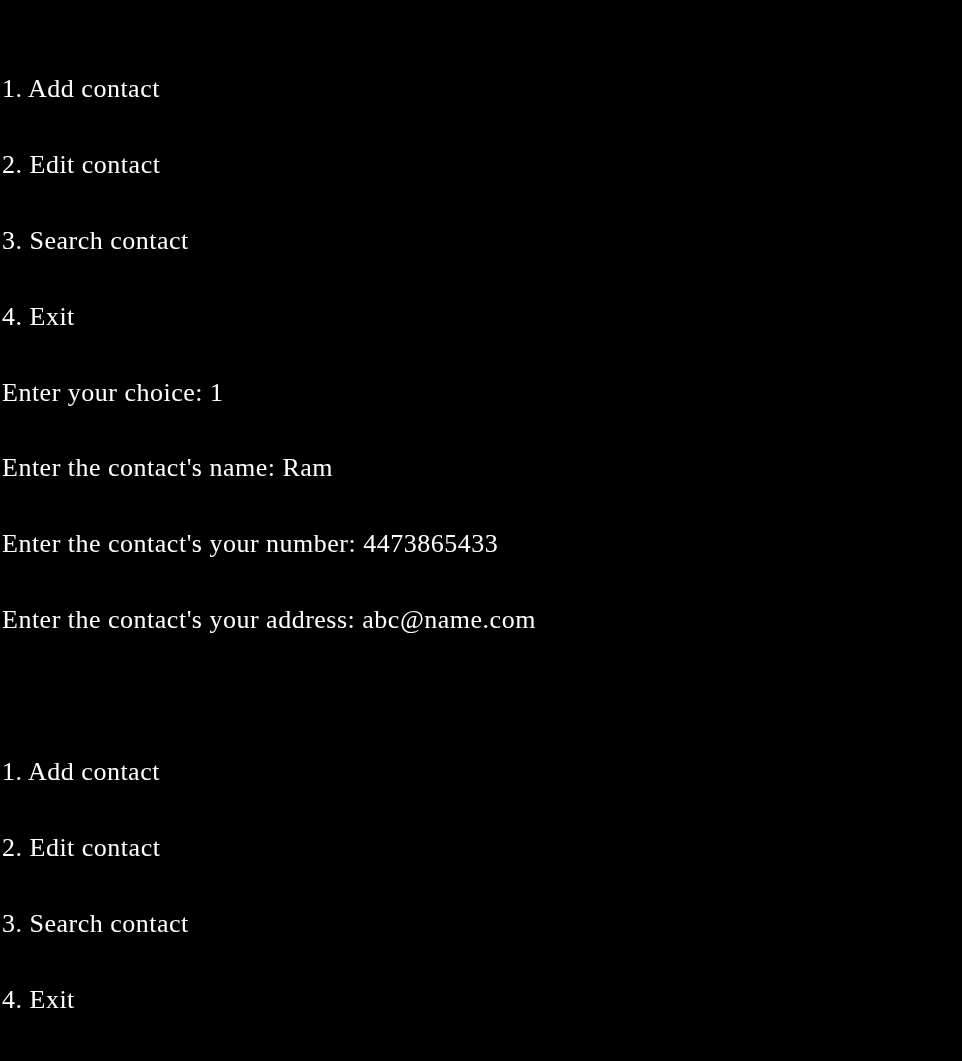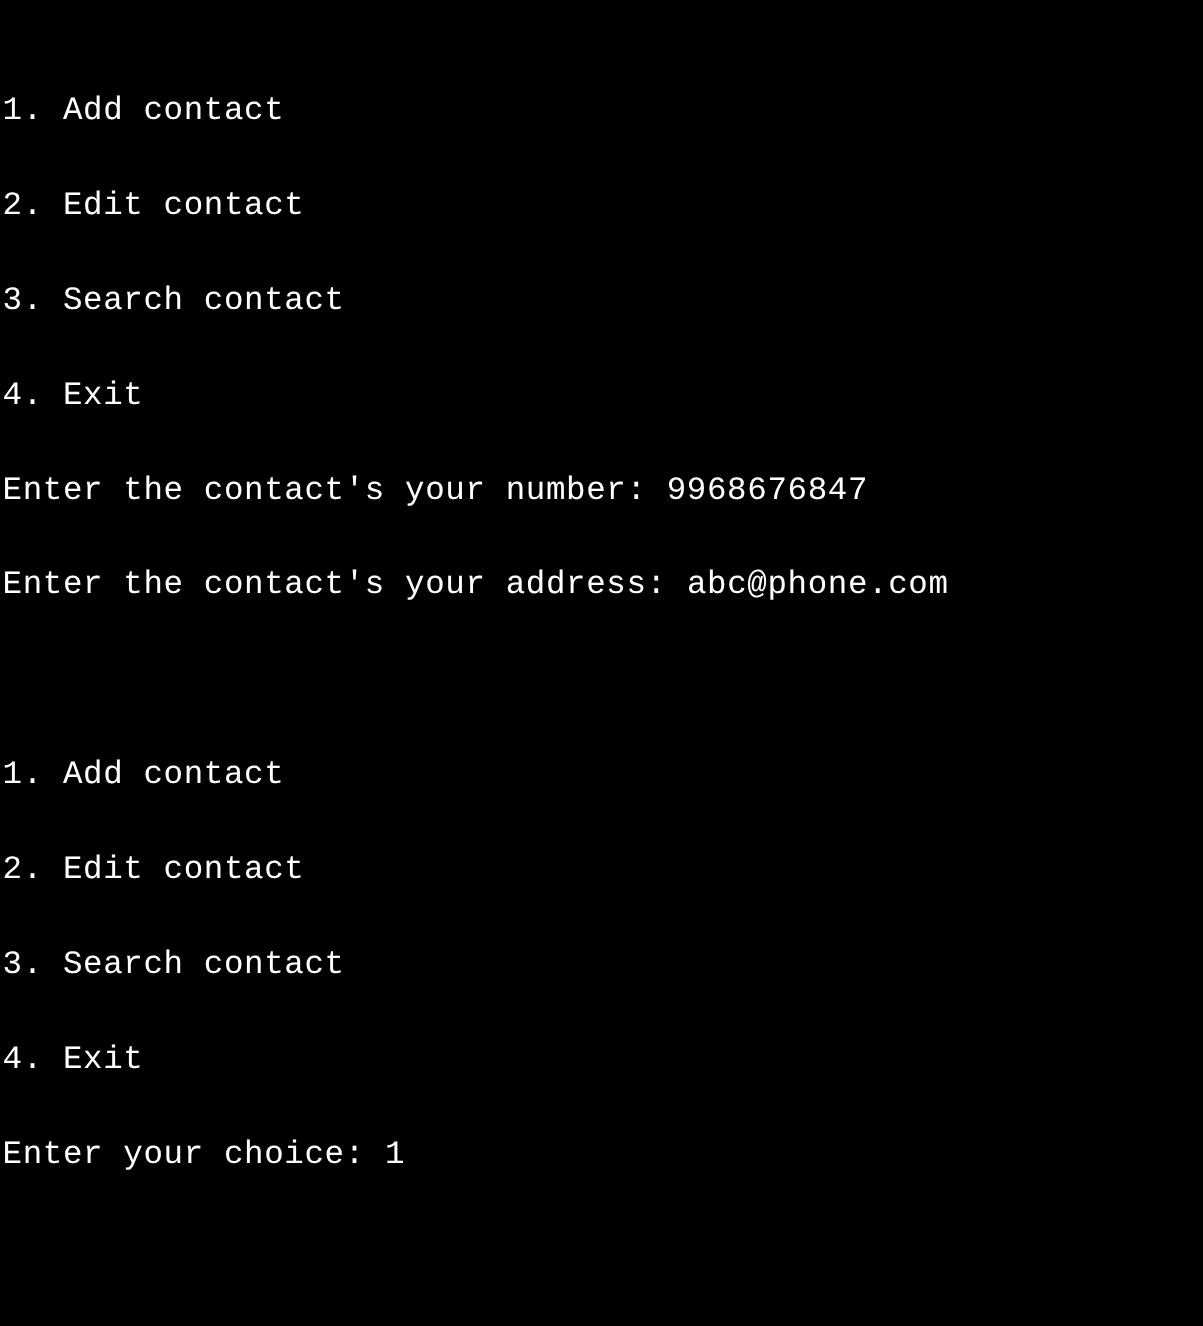--- a/index.html
+++ b/index.html
@@ -14,32 +14,35 @@
       line-height: 1.46;
       letter-spacing: 0.5px;
     }
     .terminal {
       white-space: pre;
       padding-top: 32px;
       padding-left: 2px;
     }
     .line {
       display: block;
+      font-family: Liberation Serif, serif;
     }
   </style>
 </head>
 <body>
 
 <div class="terminal">
 <span class="line">1. Add contact</span>
 <span class="line">2. Edit contact</span>
 <span class="line">3. Search contact</span>
 <span class="line">4. Exit</span>
-<span class="line"><span>Enter the contact's your number: </span><span>9968676847</span></span>
-<span class="line"><span>Enter the contact's your address: </span><span>abc@phone.com</span></span>
+<span class="line"><span>Enter your choice: </span><span>1</span></span>
+<span class="line"><span>Enter the contact's name: </span><span>Ram</span></span>
+<span class="line"><span>Enter the contact's your number: </span><span>4473865433</span></span>
+<span class="line"><span>Enter the contact's your address: </span><span>abc@name.com</span></span>
 <span class="line"> </span>
 <span class="line">1. Add contact</span>
 <span class="line">2. Edit contact</span>
 <span class="line">3. Search contact</span>
 <span class="line">4. Exit</span>
 <span class="line"><span>Enter your choice: </span><span>1</span></span>
 
 
 
 

